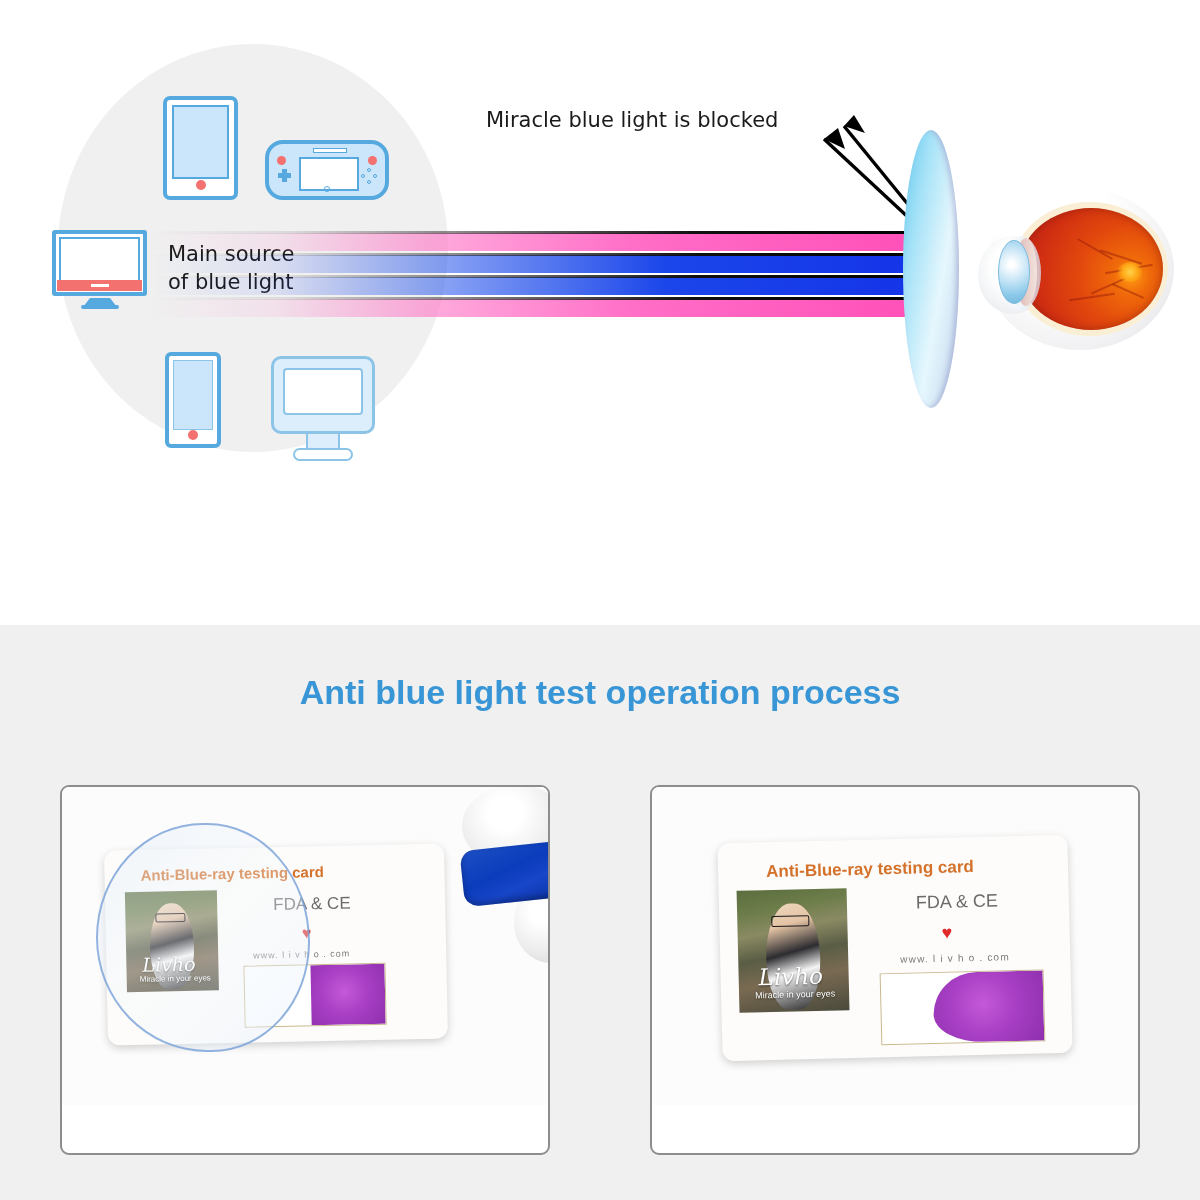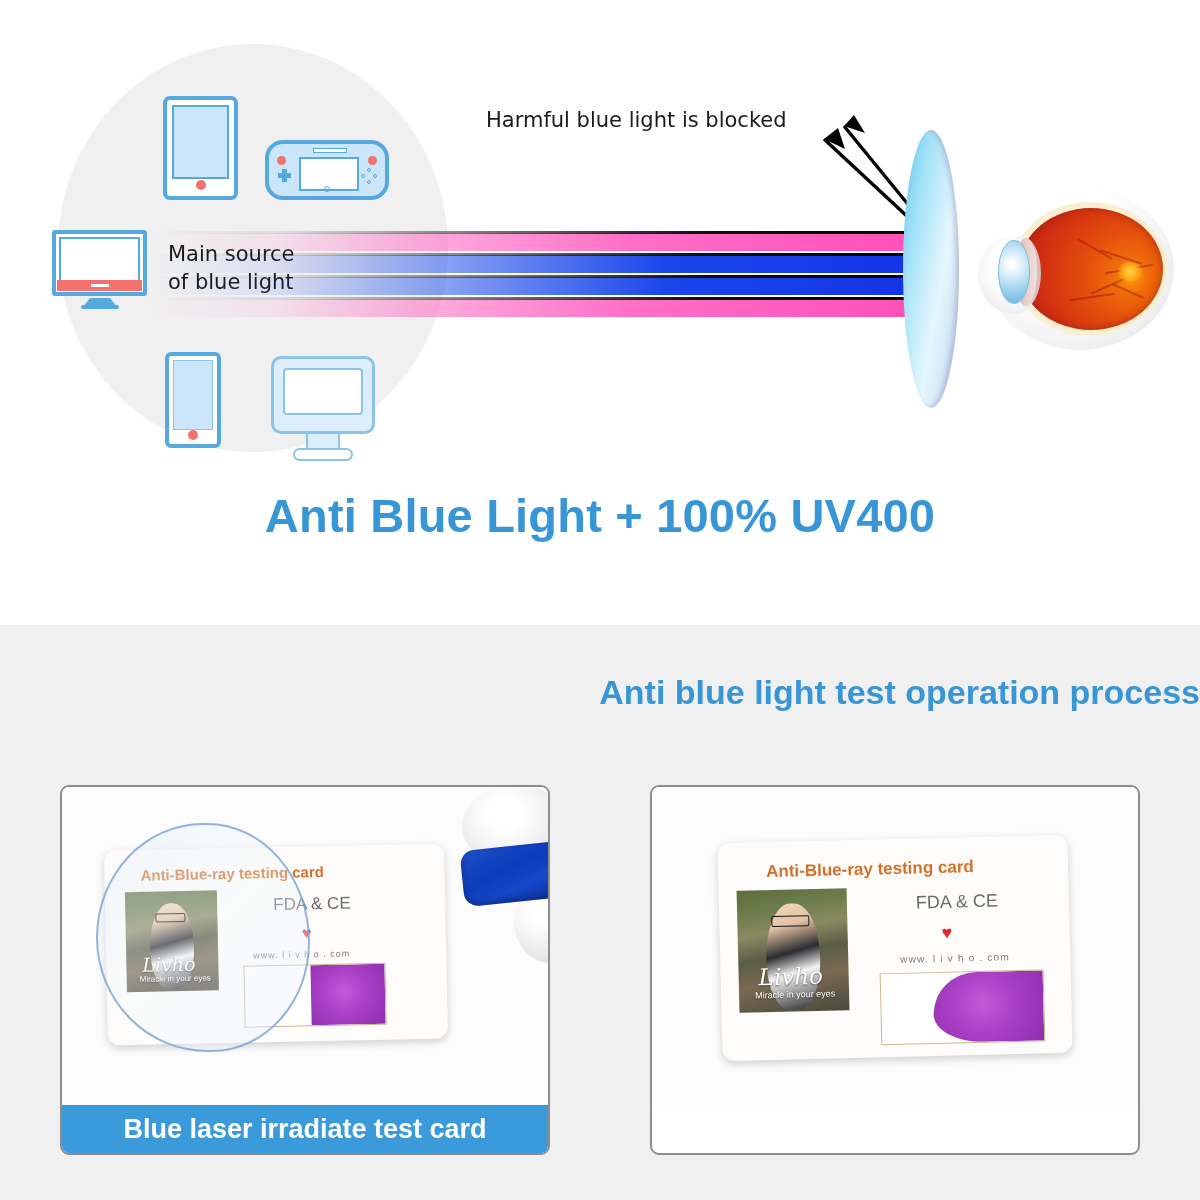--- a/index.html
+++ b/index.html
@@ -80,21 +80,21 @@
       background:linear-gradient(90deg,#d9b0ac,#e9cfca 55%,#f2e2dd);}
   .eye-lens{position:absolute;left:20px;top:52px;width:32px;height:64px;border-radius:50%;
       background:radial-gradient(circle at 42% 38%,#ffffff 6%,#cfe9f8 34%,#8fcbea 70%,#6fb4dc 100%);
       border:1px solid #7fbcdf;box-sizing:border-box;}
 
   #headline{position:absolute;left:0;top:488px;width:1200px;text-align:center;color:#3896d6;
       font-size:47px;font-weight:bold;letter-spacing:.2px;}
 
   
   #bottom-section{position:absolute;left:0;top:625px;width:1200px;height:575px;background:#f0f0f0;}
-  #section-title{position:absolute;left:0;top:48px;width:1200px;text-align:right;color:#3896d6;
+  #section-title{position:absolute;left:0;top:48px;width:1200px;text-align:center;color:#3896d6;
       font-size:34px;font-weight:bold;}
 
   .panel{position:absolute;top:160px;width:490px;height:370px;border:2px solid #8d8d8d;border-radius:9px;
       background:#ffffff;overflow:hidden;box-sizing:border-box;}
   #panel-left{left:60px;} #panel-right{left:650px;}
 
   .panel-photo{position:absolute;left:0;top:0;right:0;bottom:48px;background:#fcfcfc;overflow:hidden;}
   .panel-caption{position:absolute;left:0;right:0;bottom:0;height:48px;background:#3b9ad9;color:#fff;
       font-size:27px;font-weight:bold;display:flex;align-items:center;justify-content:center;}
 
@@ -171,21 +171,21 @@
   <div class="dev" style="left:271px;top:356px;">
     <div class="mon-body">
         <div class="mon-screen"></div>
       </div>
     <div class="mon-neck"></div>
     <div class="mon-foot"></div>
   </div>
 
   <div class="diagram-label" style="left:168px;top:240px;">Main source
 of blue light</div>
-  <div class="diagram-label" style="left:486px;top:106px;">Harmful blue light is blocked</div>
+  <div class="diagram-label" style="left:486px;top:106px;">Miracle blue light is blocked</div>
 
   <div class="beam pink" style="left:150px;top:233px;width:780px;"></div>
   <div class="beam blue" style="left:150px;top:255px;width:780px;"></div>
   <div class="beam blue" style="left:150px;top:277px;width:780px;"></div>
   <div class="beam pink" style="left:150px;top:299px;width:780px;"></div>
 
   <div class="beam-line" style="left:150px;top:231px;width:780px;"></div>
   <div class="beam-line" style="left:150px;top:253px;width:780px;"></div>
   <div class="beam-line" style="left:150px;top:275px;width:780px;"></div>
   <div class="beam-line" style="left:150px;top:297px;width:780px;"></div>
@@ -216,21 +216,20 @@
       <div class="vein" style="left:50px;top:88px;width:46px;height:2px;transform:rotate(-8deg);"></div>
       <div class="vein" style="left:92px;top:82px;width:34px;height:2px;transform:rotate(24deg);"></div>
       <div style="position:absolute;left:98px;top:54px;width:26px;height:20px;border-radius:50%;
            background:radial-gradient(circle,#ffd24a 0%,#ffaa18 45%,rgba(255,150,10,0) 78%);"></div>
     </div>
     <div class="eye-cornea"></div>
     <div class="eye-iris"></div>
     <div class="eye-lens"></div>
   </div>
 
-  <div id="headline">Anti Blue Light + 100% UV400</div>
 </div>
 
 <div id="bottom-section">
 
   <div id="section-title">Anti blue light test operation process</div>
 
   <div class="panel" id="panel-left">
     <div class="panel-photo">
 
       <div class="card" style="left:44px;top:60px;width:340px;height:195px;transform:rotate(-1.2deg);">
@@ -251,21 +250,20 @@
           <div class="swatch-purple" style="left:47%;right:0;"></div>
         </div>
       </div>
 
       <div class="lens-overlay" style="left:34px;top:36px;width:210px;height:225px;"></div>
 
       <div class="glove" style="left:400px;top:-2px;width:108px;height:82px;"></div>
       <div class="glove" style="left:452px;top:96px;width:74px;height:80px;"></div>
       <div class="laser-pen" style="left:400px;top:58px;width:120px;height:56px;transform:rotate(-6deg);"></div>
     </div>
-    <div class="panel-caption">Blue laser irradiate test card</div>
   </div>
 
   <div class="panel" id="panel-right">
     <div class="panel-photo">
 
       <div class="card" style="left:68px;top:52px;width:350px;height:218px;transform:rotate(-1.4deg);">
         <div class="card-title" style="left:48px;top:20px;font-size:17px;">Anti-Blue-ray testing card</div>
         <div class="card-fda" style="left:197px;top:54px;font-size:18px;">FDA &amp; CE</div>
         <div class="card-heart" style="left:222px;top:85px;font-size:18px;">♥</div>
         <div class="card-url" style="left:180px;top:115px;font-size:10px;letter-spacing:1.2px;">www. l i v h o . com</div>

